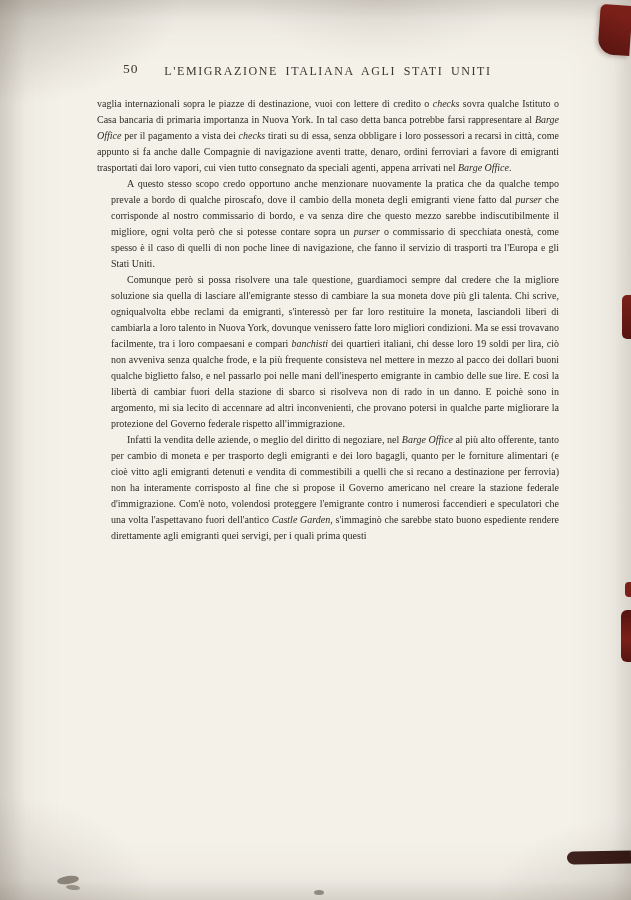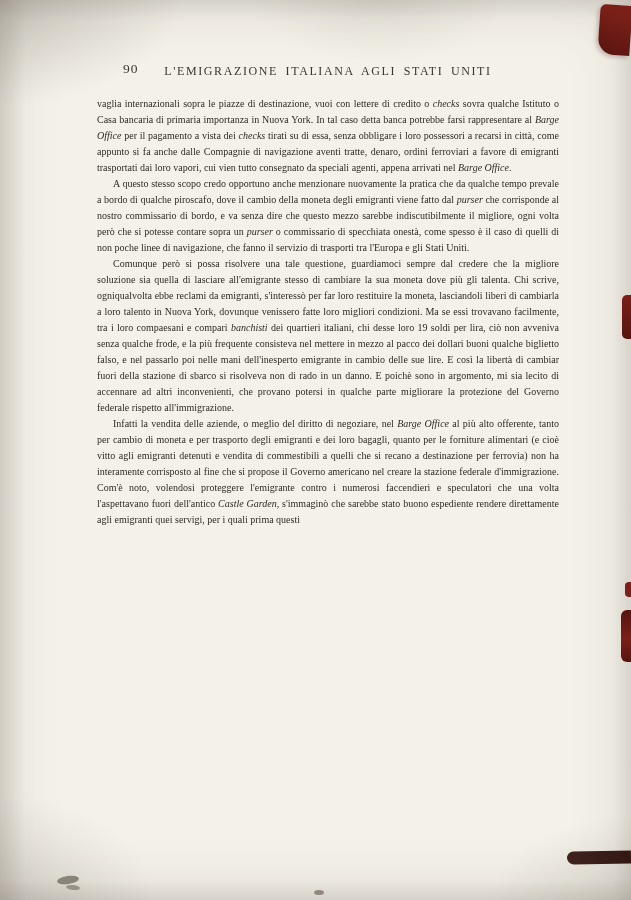--- a/index.html
+++ b/index.html
@@ -52,21 +52,21 @@
   }
   .page-body{
     position:absolute;
     top:96px;left:97px;width:462px;
     color:var(--ink);
     font-size:10px;
     line-height:16px;
     text-align:justify;
   }
   .page-body p{margin:0;}
-  .page-body p.indent{text-indent:1.6em;}
+  .page-body p.indent{text-indent:1.6em;margin-left:14px;}
   .page-body i{font-style:italic;}
 
   .artifact{position:absolute;pointer-events:none;}
   .corner-tr{
     top:5px;right:0;width:32px;height:50px;
     background:linear-gradient(200deg,var(--mark-red) 20%,var(--mark-red-dark));
     border-radius:6px 0 0 16px;
     transform:rotate(4deg);
     box-shadow:-2px 2px 4px rgba(60,20,15,0.25);
   }
@@ -111,21 +111,21 @@
     border-radius:50%;
     opacity:.7;
   }
 </style>
 </head>
 <body>
 
 <div class="scan">
 
   <header class="page-header">
-    <span class="page-number">90</span>
+    <span class="page-number">50</span>
     <span class="running-title">L'EMIGRAZIONE ITALIANA AGLI STATI UNITI</span>
   </header>
 
   <main class="page-body" id="body-container">
       <p><span>vaglia internazionali sopra le piazze di destinazione, vuoi con lettere di credito o </span><i>checks</i><span> sovra qualche Istituto o Casa bancaria di primaria importanza in Nuova York. In tal caso detta banca potrebbe farsi rappresentare al </span><i>Barge Office</i><span> per il pagamento a vista dei </span><i>checks</i><span> tirati su di essa, senza obbligare i loro possessori a recarsi in città, come appunto si fa anche dalle Compagnie di navigazione aventi tratte, denaro, ordini ferroviari a favore di emigranti trasportati dai loro vapori, cui vien tutto consegnato da speciali agenti, appena arrivati nel </span><i>Barge Office</i><span>.</span></p>
       <p class="indent"><span>A questo stesso scopo credo opportuno anche menzionare nuovamente la pratica che da qualche tempo prevale a bordo di qualche piroscafo, dove il cambio della moneta degli emigranti viene fatto dal </span><i>purser</i><span> che corrisponde al nostro commissario di bordo, e va senza dire che questo mezzo sarebbe indiscutibilmente il migliore, ogni volta però che si potesse contare sopra un </span><i>purser</i><span> o commissario di specchiata onestà, come spesso è il caso di quelli di non poche linee di navigazione, che fanno il servizio di trasporti tra l'Europa e gli Stati Uniti.</span></p>
       <p class="indent"><span>Comunque però si possa risolvere una tale questione, guardiamoci sempre dal credere che la migliore soluzione sia quella di lasciare all'emigrante stesso di cambiare la sua moneta dove più gli talenta. Chi scrive, ogniqualvolta ebbe reclami da emigranti, s'interessò per far loro restituire la moneta, lasciandoli liberi di cambiarla a loro talento in Nuova York, dovunque venissero fatte loro migliori condizioni. Ma se essi trovavano facilmente, tra i loro compaesani e compari </span><i>banchisti</i><span> dei quartieri italiani, chi desse loro 19 soldi per lira, ciò non avveniva senza qualche frode, e la più frequente consisteva nel mettere in mezzo al pacco dei dollari buoni qualche biglietto falso, e nel passarlo poi nelle mani dell'inesperto emigrante in cambio delle sue lire. E così la libertà di cambiar fuori della stazione di sbarco si risolveva non di rado in un danno. E poichè sono in argomento, mi sia lecito di accennare ad altri inconvenienti, che provano potersi in qualche parte migliorare la protezione del Governo federale rispetto all'immigrazione.</span></p>
       <p class="indent"><span>Infatti la vendita delle aziende, o meglio del diritto di negoziare, nel </span><i>Barge Office</i><span> al più alto offerente, tanto per cambio di moneta e per trasporto degli emigranti e dei loro bagagli, quanto per le forniture alimentari (e cioè vitto agli emigranti detenuti e vendita di commestibili a quelli che si recano a destinazione per ferrovia) non ha interamente corrisposto al fine che si propose il Governo americano nel creare la stazione federale d'immigrazione. Com'è noto, volendosi proteggere l'emigrante contro i numerosi faccendieri e speculatori che una volta l'aspettavano fuori dell'antico </span><i>Castle Garden</i><span>, s'immaginò che sarebbe stato buono espediente rendere direttamente agli emigranti quei servigi, per i quali prima questi</span></p>
     </main>
 

